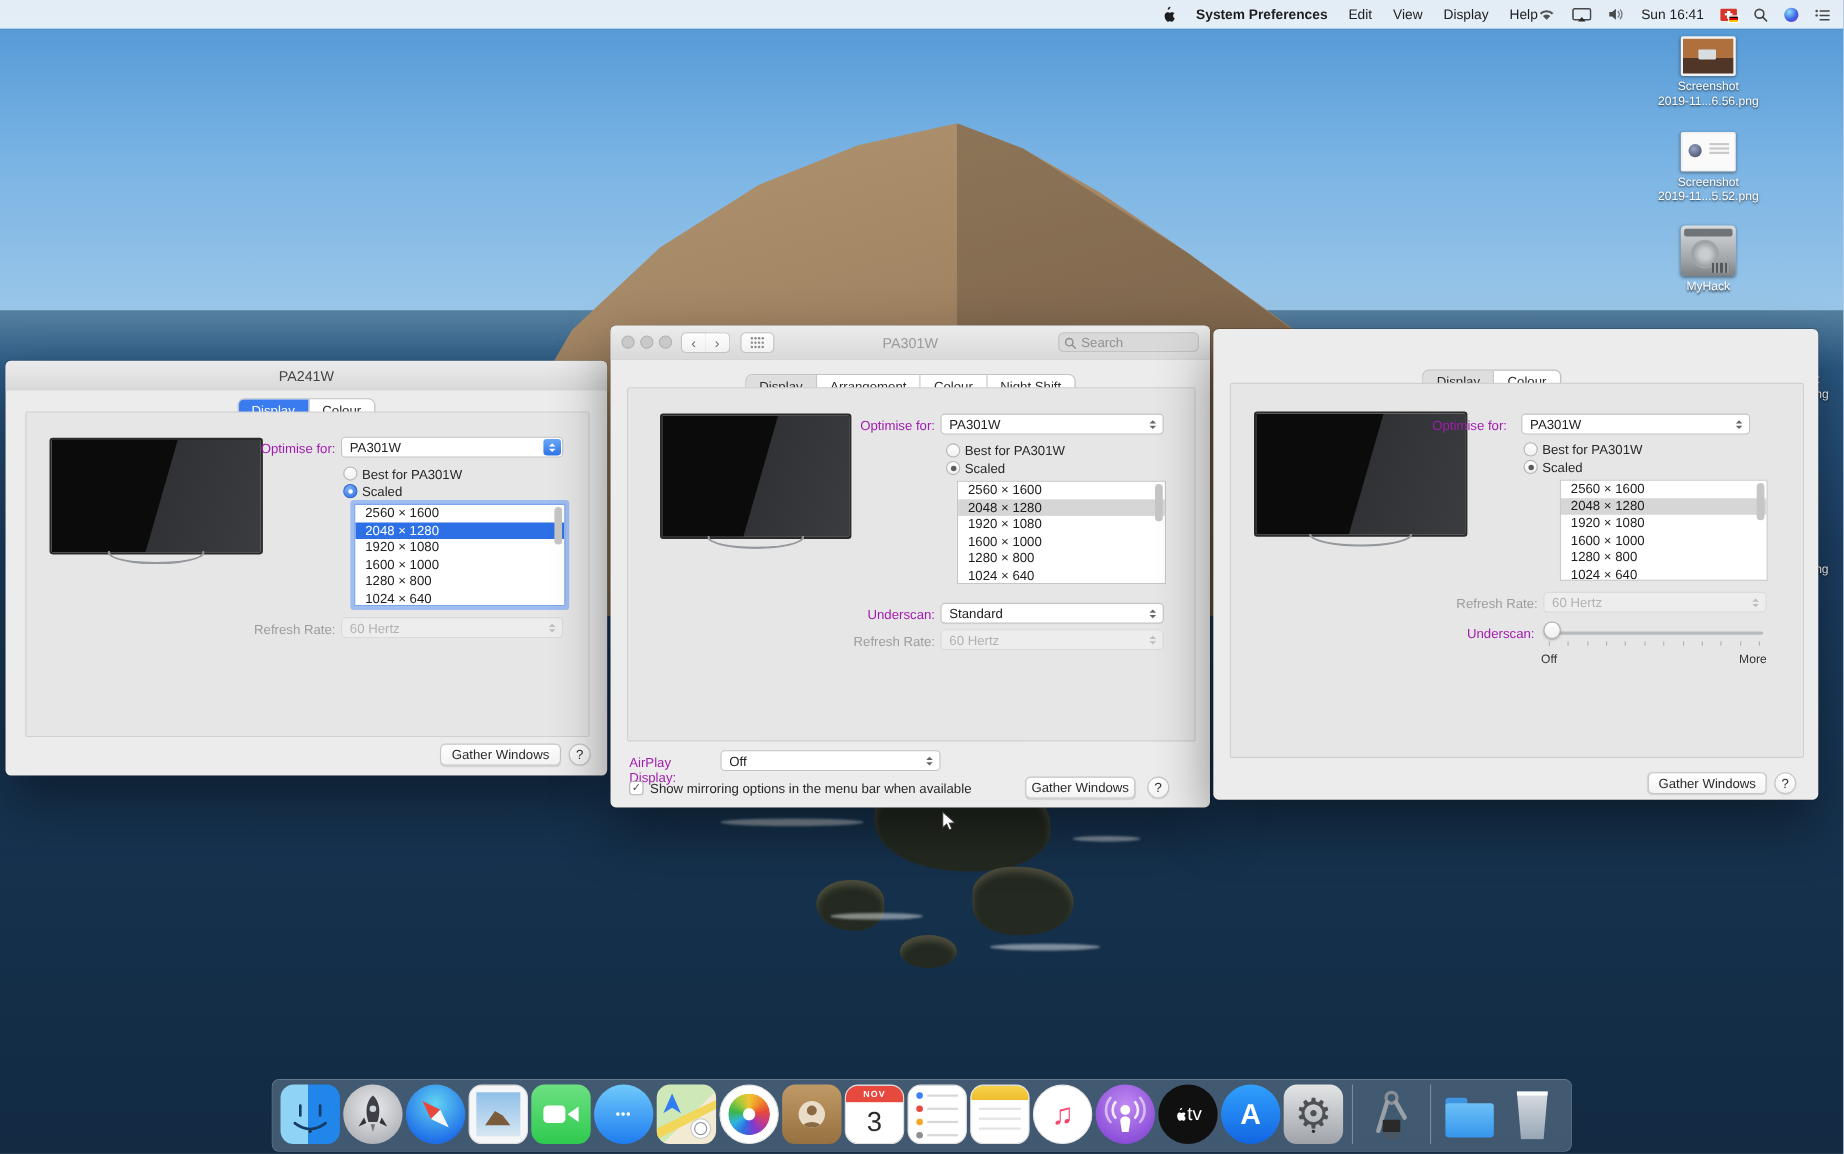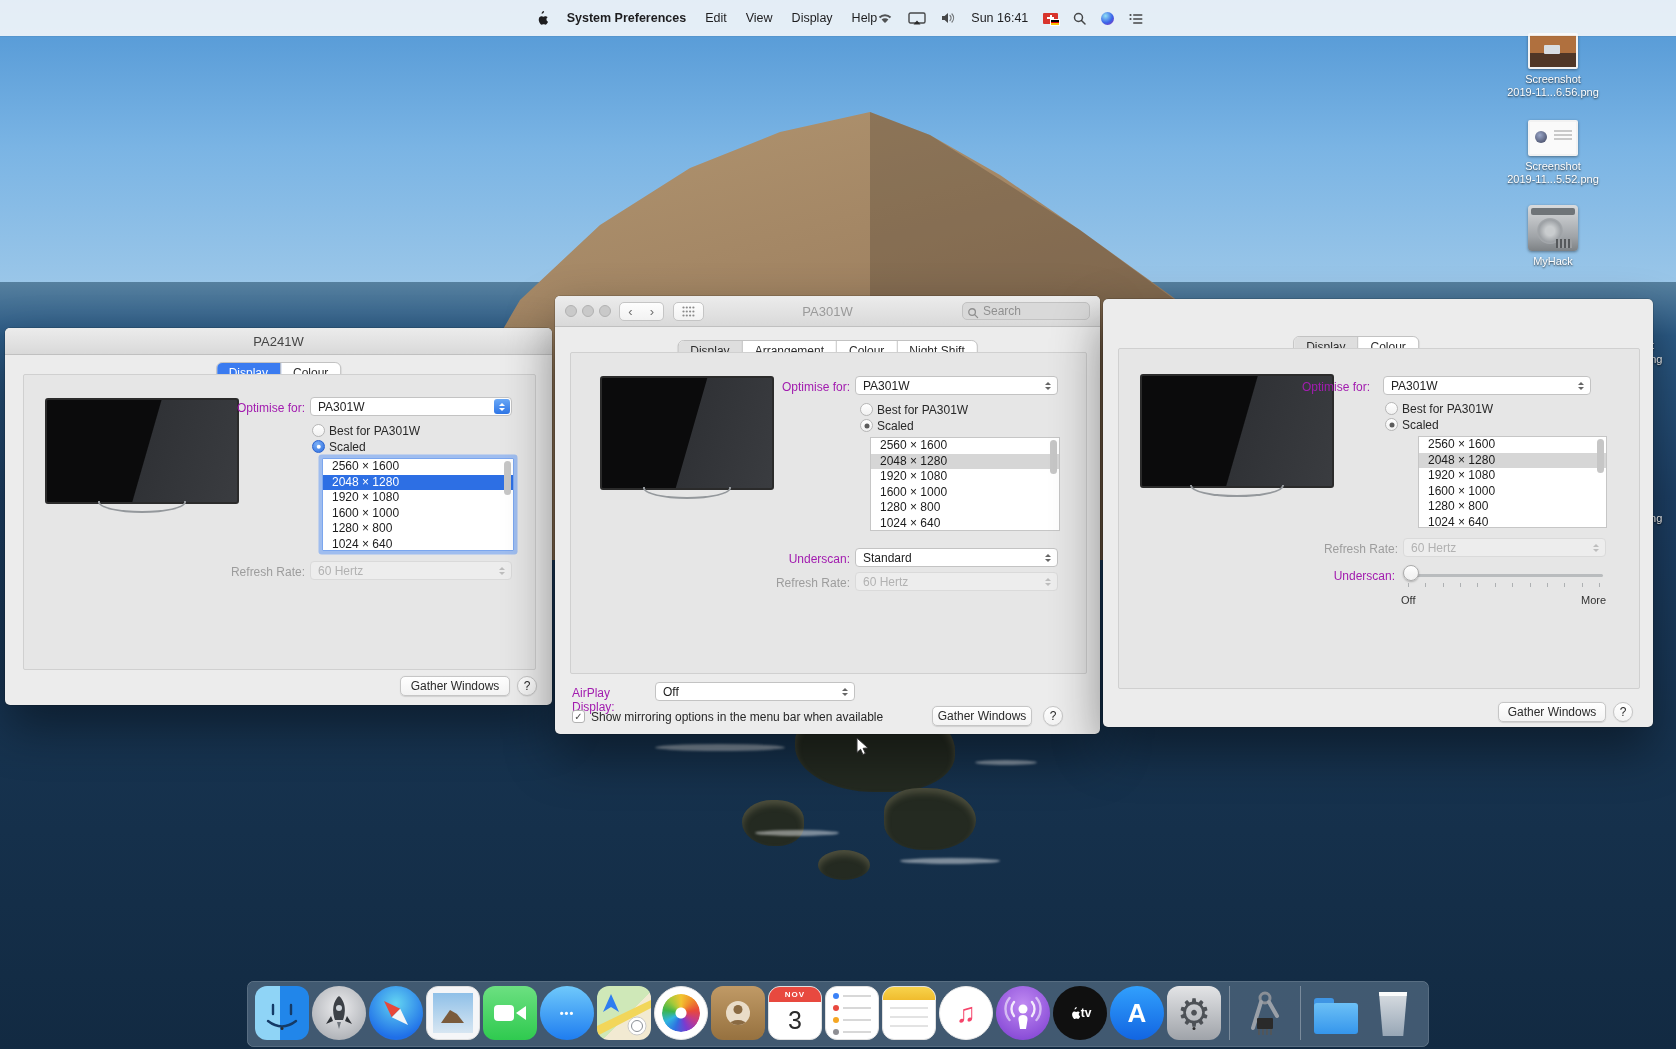--- a/index.html
+++ b/index.html
@@ -11,22 +11,22 @@
   .ocean{position:absolute;left:0;right:0;top:282px;bottom:0;
     background:linear-gradient(#56809f 0%,#2b5a85 7%,#1d4066 28%,#16324e 62%,#122a42 100%);}
   .mountain{position:absolute;inset:0;background:linear-gradient(165deg,#b29671 15%,#97795a 45%,#6d5742 78%);
     clip-path:polygon(390px 560px,450px 420px,520px 300px,600px 225px,690px 168px,780px 132px,870px 112px,930px 135px,1000px 175px,1080px 230px,1170px 295px,1270px 370px,1370px 430px,1470px 470px,1560px 492px,1640px 540px,1640px 560px,390px 560px);}
   .mountain-shade{position:absolute;inset:0;background:rgba(62,50,38,.28);
     clip-path:polygon(870px 112px,930px 135px,1080px 230px,1270px 370px,1470px 470px,1640px 540px,1640px 560px,870px 560px);}
   .rock{position:absolute;background:#242a21;box-shadow:inset 0 5px 7px rgba(190,180,140,.28);}
   .foam{position:absolute;background:rgba(255,255,255,.45);border-radius:50%;filter:blur(1px);}
 
   
-  .menubar{position:absolute;left:0;top:0;right:0;height:36px;background:rgba(248,249,250,.88);
-    display:flex;align-items:center;justify-content:center;font-size:12.5px;color:#1d1d1f;z-index:50;
+  .menubar{position:absolute;left:0;top:0;right:0;height:26px;background:rgba(248,249,250,.88);
+    display:flex;align-items:center;justify-content:flex-end;font-size:12.5px;color:#1d1d1f;z-index:50;
     box-shadow:0 0 1px rgba(0,0,0,.25);}
   .mb-left{display:flex;align-items:center;gap:19px;padding-left:14px;}
   .mb-left .appname{font-weight:bold;}
   .mb-right{display:flex;align-items:center;gap:15px;padding-right:12px;}
   .mb-icon{display:flex;align-items:center;}
   .flag{width:15px;height:11px;background:#d8342c;position:relative;border-radius:1px;}
   .flag .cv{position:absolute;left:6.2px;top:2px;width:2.6px;height:7px;background:#fff;}
   .flag .ch{position:absolute;left:4px;top:4.2px;width:7px;height:2.6px;background:#fff;}
   .flag .de{position:absolute;right:-2px;bottom:-2px;width:8px;height:5px;border:1px solid #fff;
     background:linear-gradient(#000 33%,#d00 33% 66%,#f8c300 66%);}
@@ -159,21 +159,21 @@
   .cal-top{height:15px;background:#e8493f;color:#fff;font-size:8px;font-weight:bold;display:flex;align-items:center;justify-content:center;letter-spacing:1px;}
   .cal-day{height:37px;display:flex;align-items:center;justify-content:center;font-size:25px;color:#2b2b2b;font-weight:300;}
   .reminders,.notes{background:#fff;border:1px solid #e0e0e0;box-sizing:border-box;}
   .rem-row{display:flex;align-items:center;gap:4px;margin:6px 7px 0;}
   .rem-row i{width:6px;height:6px;border-radius:50%;display:block;}
   .rem-row b{flex:1;height:2px;background:#d8d8d8;display:block;}
   .notes .ntop{height:13px;background:linear-gradient(#f7d34c,#f0bc2e);}
   .notes .nline{height:2px;background:#e3e3e3;margin:7px 7px 0;}
   .music{background:#fff;border:1px solid #e8e8e8;box-sizing:border-box;color:#f5456b;font-size:27px;}
   .podcasts{background:radial-gradient(circle at 50% 35%,#c08af2,#7a3bd0);}
-  .tvapp{background:#101010;color:#fff;font-size:12px;font-weight:bold;gap:1px;}
+  .tvapp{background:#101010;color:#fff;font-size:17px;font-weight:normal;gap:1px;}
   .appstore{background:linear-gradient(#31a0fd,#1265e2);color:#fff;font-size:26px;font-weight:bold;}
   .sysprefs{background:linear-gradient(#e3e4e6,#9fa3a9);display:flex;align-items:center;justify-content:center;
     color:#4d5156;font-size:38px;line-height:1;}
   .folder-back{position:absolute;left:5px;top:12px;width:20px;height:8px;border-radius:3px 3px 0 0;background:#3f95e4;}
   .folder-front{position:absolute;left:5px;top:17px;width:44px;height:31px;border-radius:3px;background:linear-gradient(#6cc0f6,#3596ec);}
   .trash{position:absolute;left:11px;top:6px;width:32px;height:44px;background:linear-gradient(rgba(255,255,255,.8),rgba(222,230,238,.55));
     clip-path:polygon(6% 0,94% 0,82% 100%,18% 100%);border-radius:3px;}
   .trash i{position:absolute;left:0;right:0;top:0;height:4px;background:rgba(255,255,255,.9);display:block;}
 
   .cursor{position:absolute;z-index:60;}

